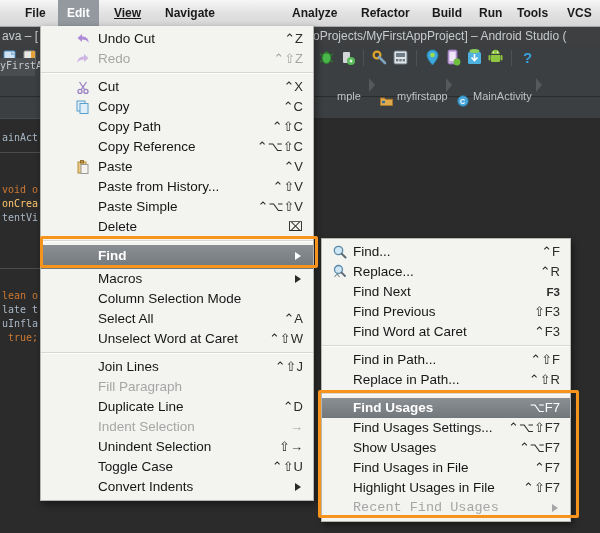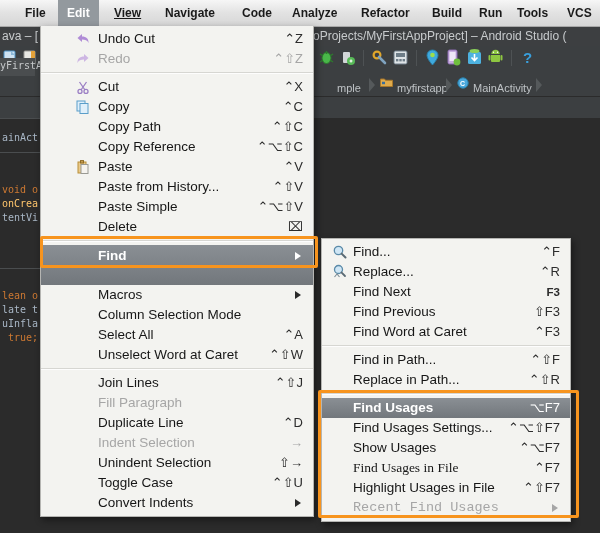--- a/index.html
+++ b/index.html
@@ -39,22 +39,22 @@
   .tbi { width: 17px; height: 19px; position: relative; display:inline-block; }
   .sep { width: 1px; height: 16px; background: #4e5254; margin: 0 3px; display:inline-block; }
 
   .ide-breadcrumb {
     position: absolute; left: 0; top: 74px; width: 600px; height: 22px;
     background: #3c3f41;
     border-bottom: 1px solid #2b2b2b;
     font-size: 11px; color: #bfc3c6;
   }
   .crumb {
-    position: absolute; top: 3px; height: 22px; line-height: 22px;
-    display: flex; align-items: flex-start; gap: 4px;
+    position: absolute; top: 11px; height: 22px; line-height: 22px;
+    display: flex; align-items: flex-end; gap: 4px;
     white-space: nowrap;
   }
   .crumb-chev {
     position: absolute; top: 4px;
     width: 0; height: 0;
     border-top: 7px solid transparent;
     border-bottom: 7px solid transparent;
     border-left: 6px solid #55595b;
   }
   .ide-editor {
@@ -289,21 +289,20 @@
 
   <div style="position:absolute;left:0;top:118px;width:120px;height:1px;background:#4a4d4f;"></div>
   <div style="position:absolute;left:0;top:152px;width:120px;height:1px;background:#4a4d4f;"></div>
   <div style="position:absolute;left:0;top:268px;width:120px;height:1px;background:#4a4d4f;"></div>
 
   <div class="menubar">
     <div class="menubar-item" style="left:16px;">File</div>
     <div class="menubar-item active" style="left:58px;">Edit</div>
     <div class="menubar-item" style="left:105px;text-decoration:underline;">View</div>
     <div class="menubar-item" style="left:156px;">Navigate</div>
-    <div class="menubar-item" style="left:233px;">Code</div>
     <div class="menubar-item" style="left:283px;">Analyze</div>
     <div class="menubar-item" style="left:352px;">Refactor</div>
     <div class="menubar-item" style="left:423px;">Build</div>
     <div class="menubar-item" style="left:470px;">Run</div>
     <div class="menubar-item" style="left:508px;">Tools</div>
     <div class="menubar-item" style="left:558px;">VCS</div>
   </div>
 
   <div class="menu" id="edit-menu" style="left:40px; top:26px; width:272px; padding:3px 0 3px 0;">
 
@@ -384,21 +383,21 @@
       <span class="menu-accel" style="right:10px;">⌃⌥⇧V</span>
     </div>
 
     <div class="menu-row">
       <span class="menu-label">Delete</span>
       <span class="menu-accel" style="right:10px;">⌧</span>
     </div>
 
     <div class="menu-sep"></div>
 
-    <div class="menu-row sel" style="height:40px;line-height:22px;">
+    <div class="menu-row sel" style="height:24px;line-height:22px;">
       <span class="menu-label" style="font-weight:bold;">Find</span>
       <span class="submenu-arrow" style="right:12px;top:7px;"></span>
     </div>
 
     <div class="menu-row">
       <span class="menu-label">Macros</span>
       <span class="submenu-arrow" style="right:12px;"></span>
     </div>
 
     <div class="menu-row">
@@ -519,21 +518,21 @@
       <span class="menu-label" style="left:31px;">Find Usages Settings...</span>
       <span class="menu-accel" style="right:10px;text-align:right;">⌃⌥⇧F7</span>
     </div>
 
     <div class="menu-row">
       <span class="menu-label" style="left:31px;">Show Usages</span>
       <span class="menu-accel" style="right:10px;">⌃⌥F7</span>
     </div>
 
     <div class="menu-row">
-      <span class="menu-label" style="left:31px;font-family:Liberation Serif, serif;">Find Usages in File</span>
+      <span class="menu-label" style="left:31px;">Find Usages in File</span>
       <span class="menu-accel" style="right:10px;">⌃F7</span>
     </div>
 
     <div class="menu-row">
       <span class="menu-label" style="left:31px;">Highlight Usages in File</span>
       <span class="menu-accel" style="right:10px;">⌃⇧F7</span>
     </div>
 
     <div class="menu-row disabled">
       <span class="menu-label" style="left:31px;font-family:Liberation Mono, monospace;">Recent Find Usages</span>

